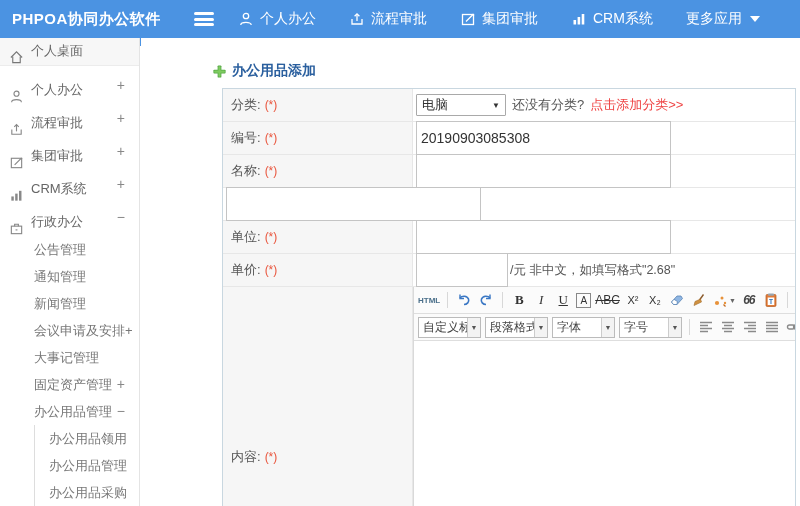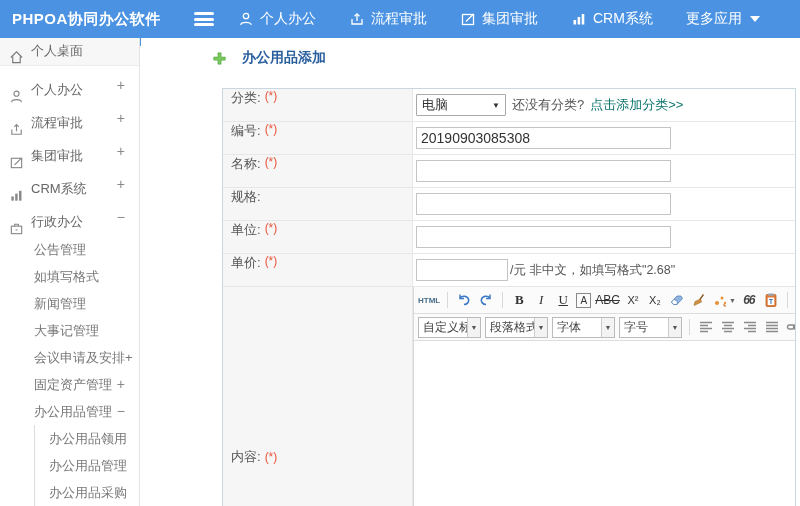--- a/index.html
+++ b/index.html
@@ -33,45 +33,45 @@
   .side-list .side-item { height:33px; }
   .expand { position:absolute; right:14px; top:0; color:#888; font-size:14px; }
   .sicon { width:15px; height:15px; display:block; flex:0 0 15px; }
   .sub-item { position:relative; height:27px; line-height:27px; padding-left:34px;
     color:#777; cursor:pointer; }
   .subsub-wrap { margin-left:34px; border-left:1px solid #ddd; }
   .subsub-item { height:27px; line-height:27px; padding-left:14px; color:#777; cursor:pointer; }
 
   
   .main { position:absolute; top:38px; left:141px; right:0; bottom:0; background:#fff; }
-  .page-title { position:absolute; left:71px; top:11px; display:flex;
-    align-items:center; gap:15px; }
+  .page-title { position:absolute; left:71px; top:24px; display:flex;
+    align-items:center; gap:5px; }
   .page-title b { font-size:14px; color:#2a5f9e; }
   .plus-icon { width:15px; height:15px; display:block; }
 
   .form-table { position:absolute; left:81px; top:50px; width:574px;
     border:1px solid #c9d7e0; font-size:13px; color:#555; }
   .frow { display:flex; border-bottom:1px solid #e7e7e7; height:33px; }
   .frow.last { border-bottom:none; height:340px; }
   .fcell-l { width:190px; background:#f6f6f6; border-right:1px solid #e7e7e7;
-    display:flex; padding-left:8px; gap:4px; flex:0 0 190px; }
+    display:flex; align-items:center; padding-left:8px; gap:4px; flex:0 0 190px; }
   .frow.last .fcell-l { align-items:center; }
   .fcell-r { flex:1; display:flex; align-items:center; padding-left:3px;
     background:#fff; gap:6px; min-width:0; }
   .frow.last .fcell-r { padding:0; align-items:stretch; }
   .req { color:#e9553d; font-size:12px; }
-  .txt-input { width:255px; height:22px; border:1px solid #c4c4c4;
+  .txt-input { width:255px; height:34px; border:1px solid #c4c4c4;
     font-size:14px; color:#333; padding:0 4px; background:#fff; }
   .txt-input.small { width:92px; }
   .cat-select { width:90px; height:22px; border:1px solid #a9a9a9; background:#fff;
     display:flex; align-items:center; justify-content:space-between;
     padding:0 5px; cursor:pointer; font-size:13px; color:#333; border-radius:1px; }
   .cat-select .arrow { font-size:8px; color:#333; }
   .hint { color:#555; }
-  .link { color:#0f766e; cursor:pointer; }
+  .link { color:#ef4444; cursor:pointer; }
   .suffix { color:#555; font-size:12.5px; white-space:nowrap; }
 
   
   .editor { flex:1; display:flex; flex-direction:column; border-left:1px solid #d9d9d9;
     min-width:0; }
   .etb { display:flex; align-items:center; gap:4px; padding:0 4px; height:27px;
     background:#fbfbfb; border-bottom:1px solid #dedede; overflow:hidden;
     flex:0 0 27px; white-space:nowrap; }
   .etb .sep { width:1px; height:16px; background:#d8d8d8; margin:0 3px; flex:0 0 1px; }
   .tbtn { display:flex; align-items:center; justify-content:center; min-width:18px;
@@ -197,30 +197,30 @@
       </svg>
       <span>行政办公</span>
       <span class="expand">−</span>
     </div>
   </div>
 
   <div class="sub-item">
     <span>公告管理</span>
   </div>
   <div class="sub-item">
-    <span>如填写格式</span>
+    <span>通知管理</span>
   </div>
   <div class="sub-item">
     <span>新闻管理</span>
   </div>
   <div class="sub-item">
+    <span>会议申请及安排</span><span>+</span>
+  </div>
+  <div class="sub-item">
     <span>大事记管理</span>
-  </div>
-  <div class="sub-item">
-    <span>会议申请及安排</span><span>+</span>
   </div>
   <div class="sub-item">
     <span>固定资产管理</span>
     <span class="expand">+</span>
   </div>
   <div class="sub-item">
     <span>办公用品管理</span>
     <span class="expand">−</span>
   </div>
   <div class="subsub-wrap">
@@ -278,23 +278,20 @@
       <div class="fcell-l">
         <span>名称:</span>
         <span class="req">(*)</span>
       </div>
       <div class="fcell-r">
         <input class="txt-input" type="text" style="">
       </div>
     </div>
 
     <div class="frow">
-      <div class="fcell-l">
-        <span>规格:</span>
-      </div>
       <div class="fcell-r">
         <input class="txt-input" type="text" style="">
       </div>
     </div>
 
     <div class="frow">
       <div class="fcell-l">
         <span>单位:</span>
         <span class="req">(*)</span>
       </div>

